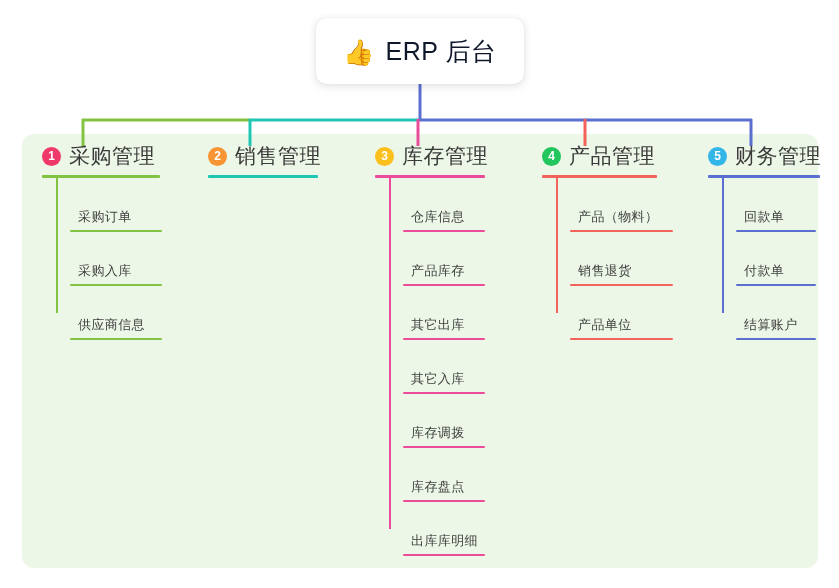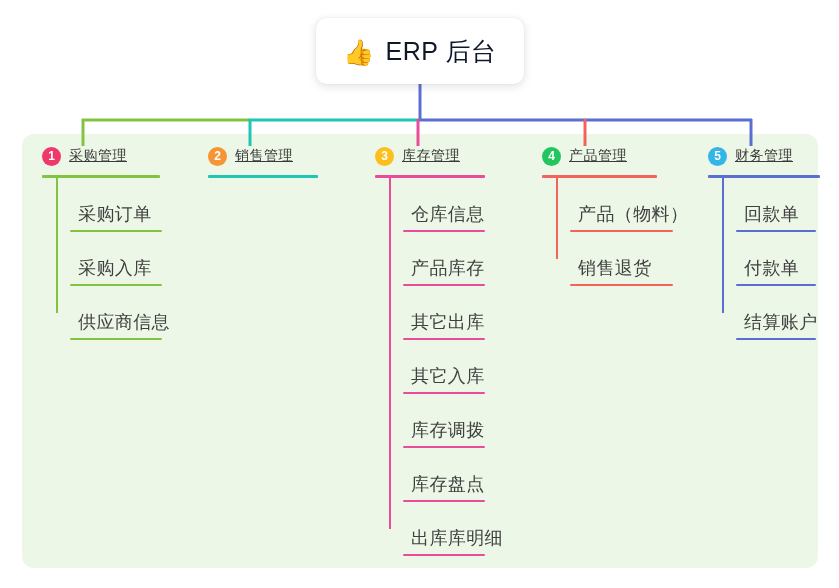--- a/index.html
+++ b/index.html
@@ -85,24 +85,23 @@
     border-radius: 50%;
     color: #ffffff;
     font-size: 12px;
     line-height: 19px;
     text-align: center;
     font-weight: bold;
     flex: 0 0 auto;
     box-sizing: border-box;
   }
   .col-title {
-    font-size: 14px;
+    font-size: 21px;
     color: #3a3a3a;
     letter-spacing: 0.5px;
-    text-decoration: underline;
   }
   .head-rule {
     height: 3px;
     margin-top: 7px;
     border-radius: 1px;
   }
 
   
   .leaves {
     position: relative;
@@ -117,21 +116,21 @@
     width: 2px;
   }
   .leaf {
     height: 54px;
     display: flex;
     flex-direction: column;
     justify-content: flex-end;
     box-sizing: border-box;
   }
   .leaf-label {
-    font-size: 18px;
+    font-size: 13px;
     color: #3f3f3f;
     white-space: nowrap;
     padding: 0 4px 4px 8px;
     letter-spacing: 0.4px;
   }
   .leaf-rule {
     height: 2px;
     border-radius: 1px;
   }
 </style>
@@ -237,20 +236,24 @@
     <div class="leaves">
       <div class="spine" style="background: rgb(242, 99, 90);"></div>
       <div class="leaf">
         <div class="leaf-label">产品（物料）</div>
         <div class="leaf-rule" style="background: rgb(242, 99, 90); width: 103px;"></div>
       </div>
       <div class="leaf">
         <div class="leaf-label">销售退货</div>
         <div class="leaf-rule" style="background: rgb(242, 99, 90); width: 103px;"></div>
       </div>
+      <div class="leaf">
+        <div class="leaf-label">产品单位</div>
+        <div class="leaf-rule" style="background: rgb(242, 99, 90); width: 103px;"></div>
+      </div>
     </div>
   </div>
 <div class="column" id="col-4" style="left:708px;">
     <div class="col-head">
       <span class="badge" style="background: rgb(50, 182, 232);">5</span>
       <span class="col-title">财务管理</span>
     </div>
     <div class="head-rule" style="background: rgb(90, 111, 208); width: 112px;"></div>
     <div class="leaves">
       <div class="spine" style="background: rgb(90, 111, 208);"></div>

